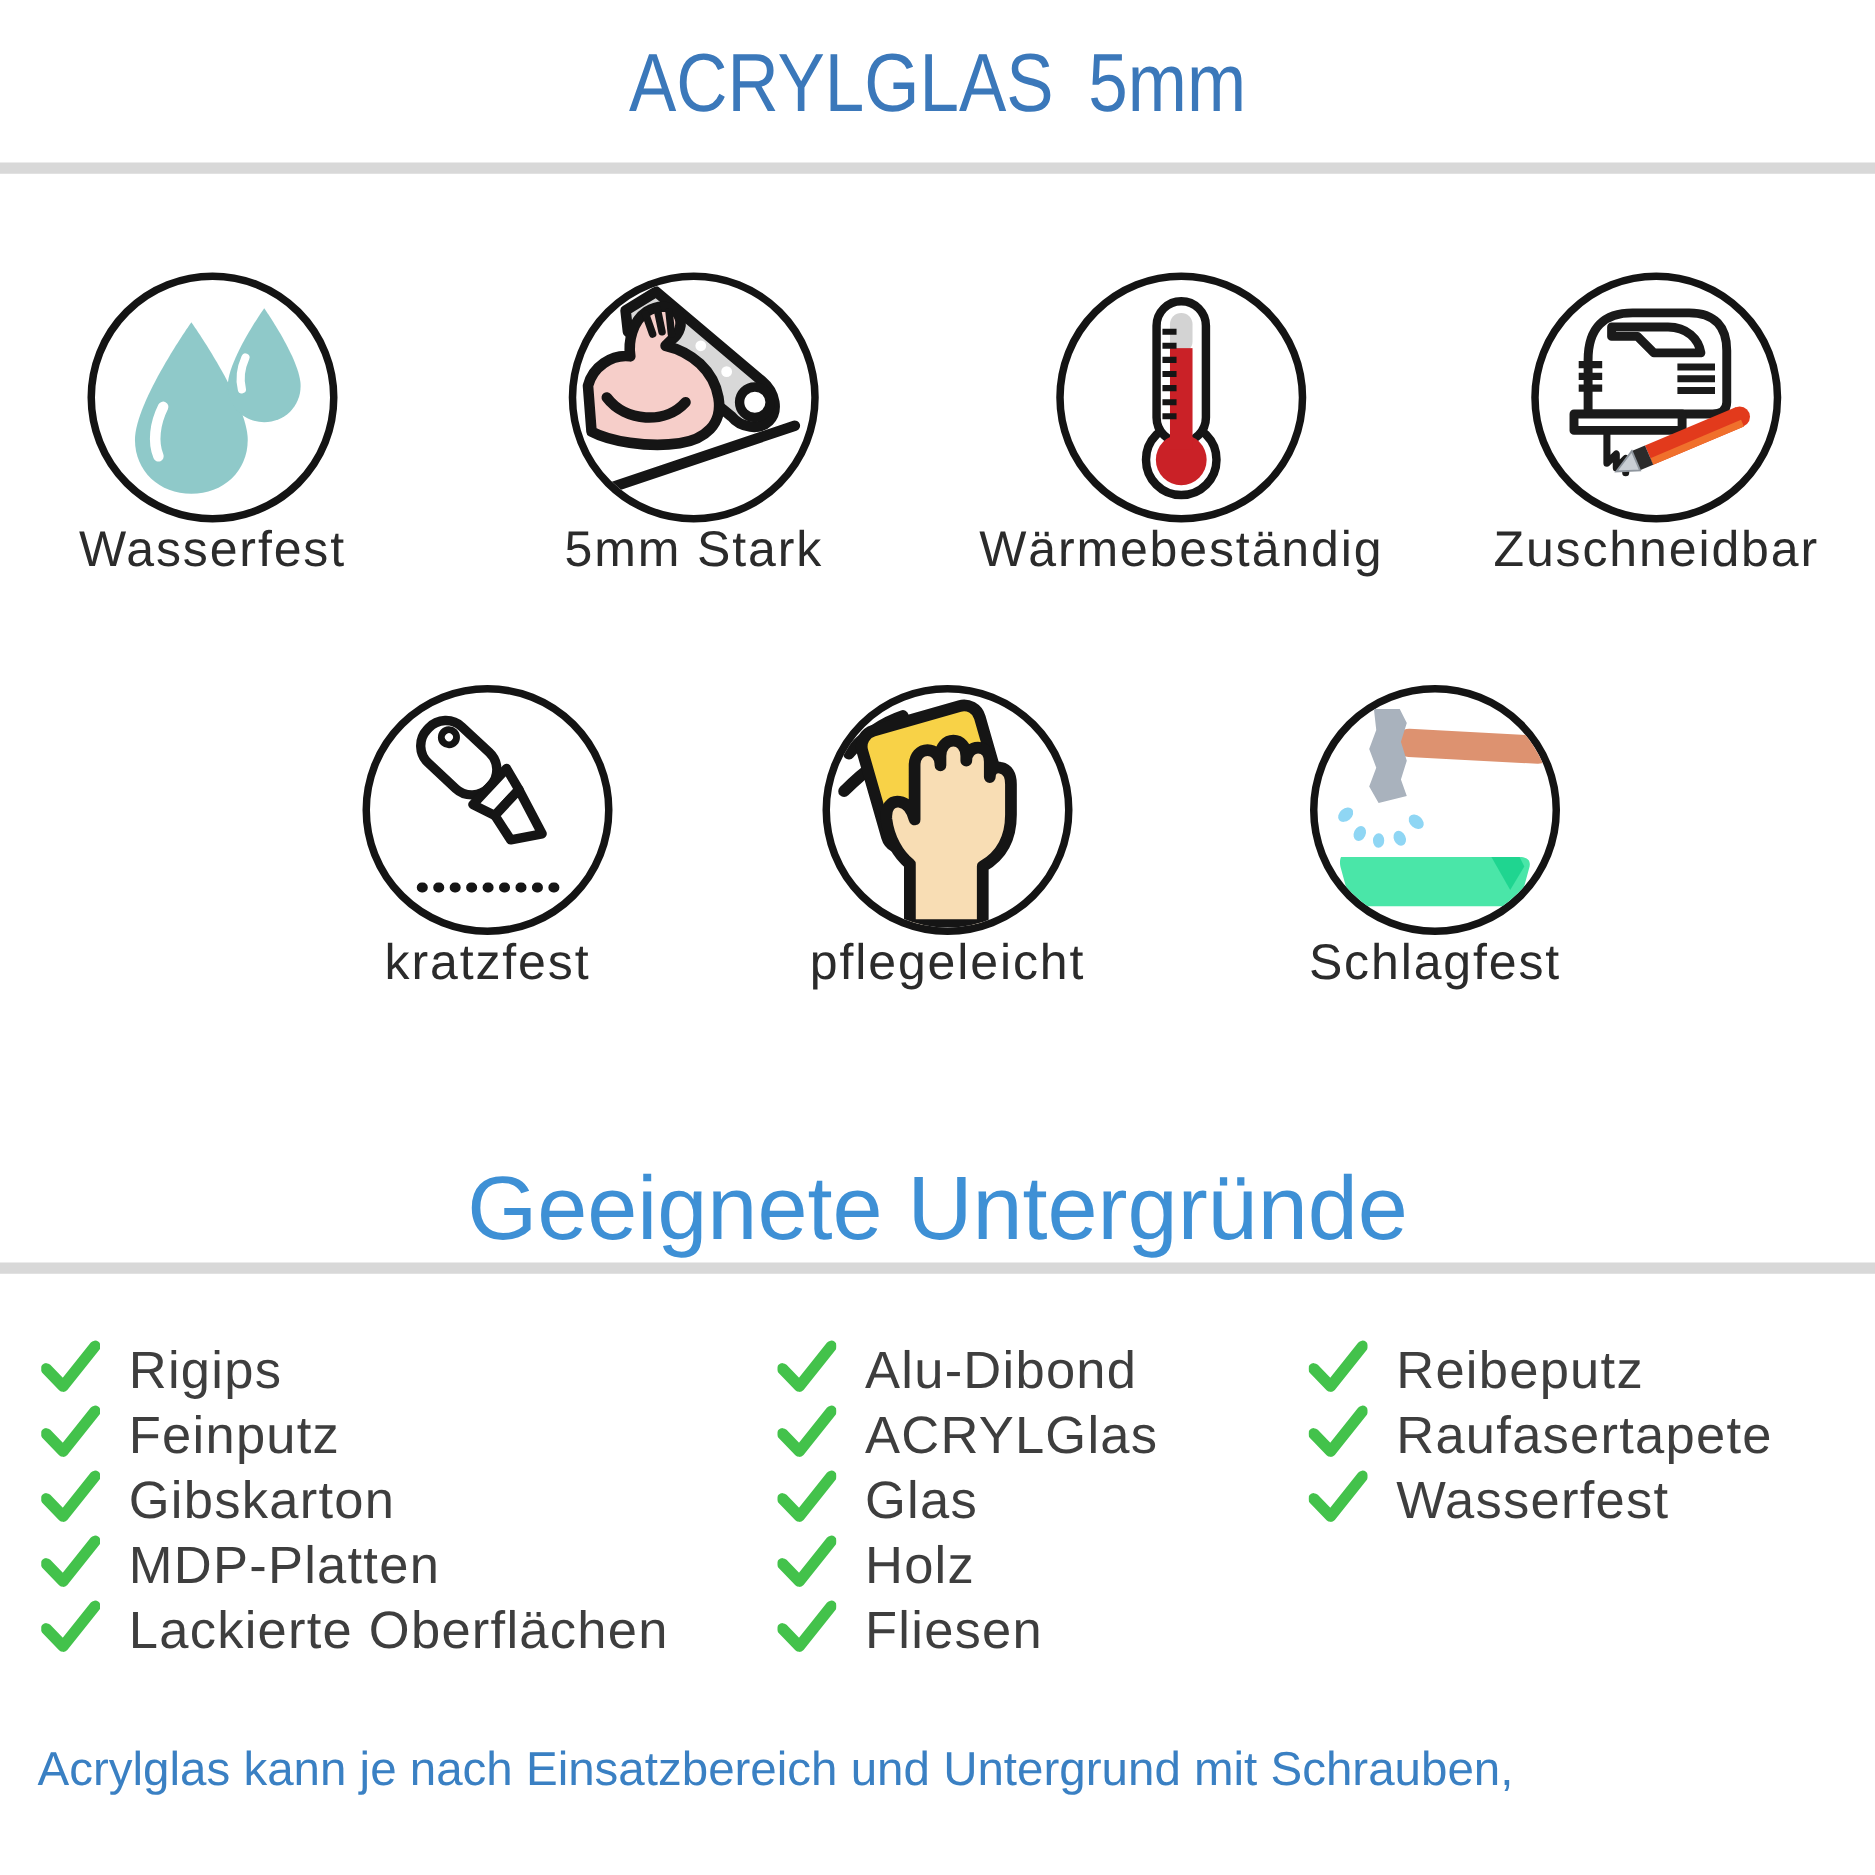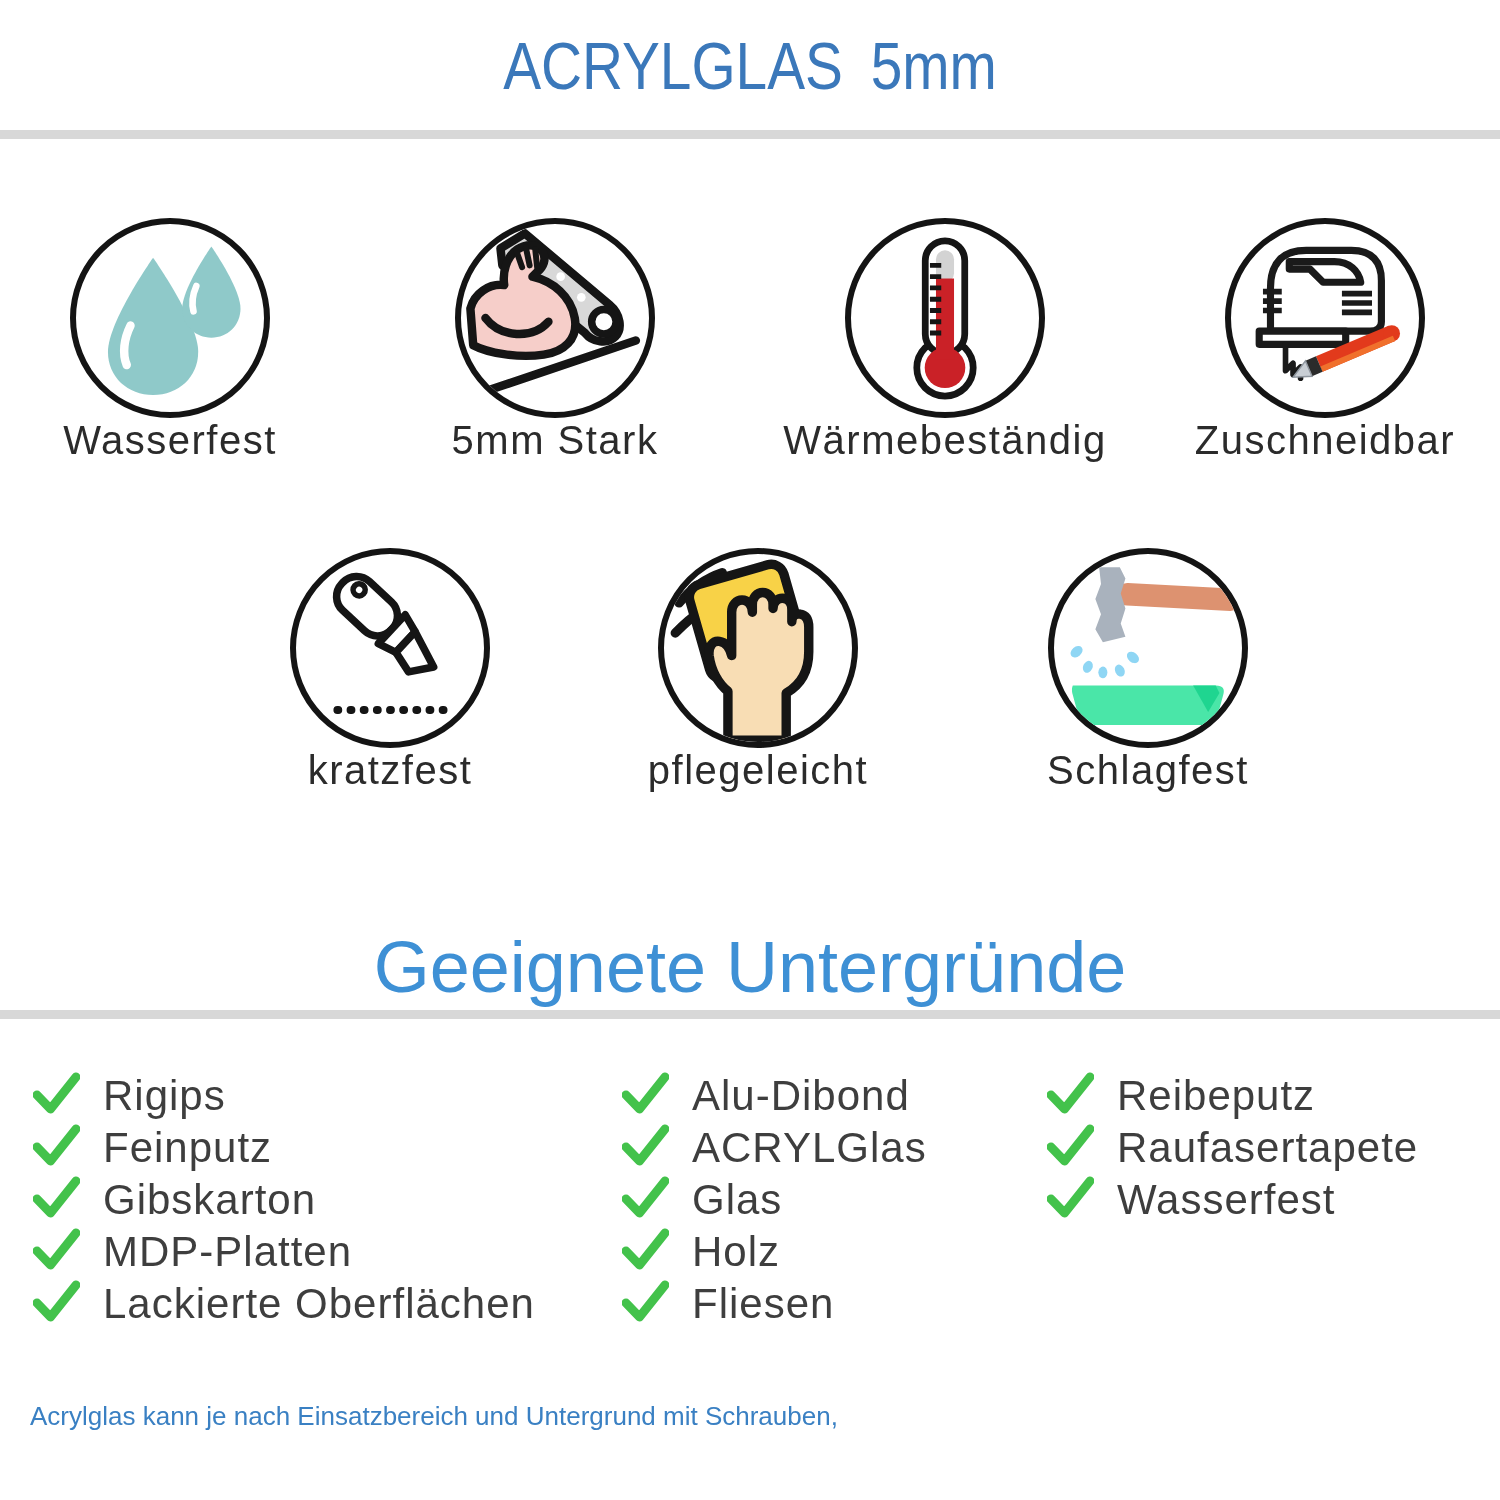--- a/index.html
+++ b/index.html
@@ -28,21 +28,21 @@
   .heading{position:absolute;left:0;right:0;top:926px;margin:0;text-align:center;
            font-size:72px;font-weight:500;color:#3e90d5;}
 
   .col{position:absolute;top:1072px;}
   #col1{left:33px;} #col2{left:622px;} #col3{left:1047px;}
   .item{display:flex;align-items:flex-start;height:52px;}
   .item svg{width:47px;height:42px;flex:0 0 auto;}
   .item span{margin-left:23px;font-size:42px;font-weight:500;color:#3e3e3e;
              letter-spacing:1px;white-space:nowrap;}
 
-  .footer{position:absolute;left:30px;top:1394px;margin:0;font-size:26px;
+  .footer{position:absolute;left:30px;top:1394px;margin:0;font-size:38px;
           line-height:44px;color:#3a80c3;white-space:nowrap;}
 </style>
 </head>
 <body>
 
 <div class="canvas">
 
   <h1 class="title">ACRYLGLAS 5mm</h1>
   <div class="bar bar1"></div>
 

